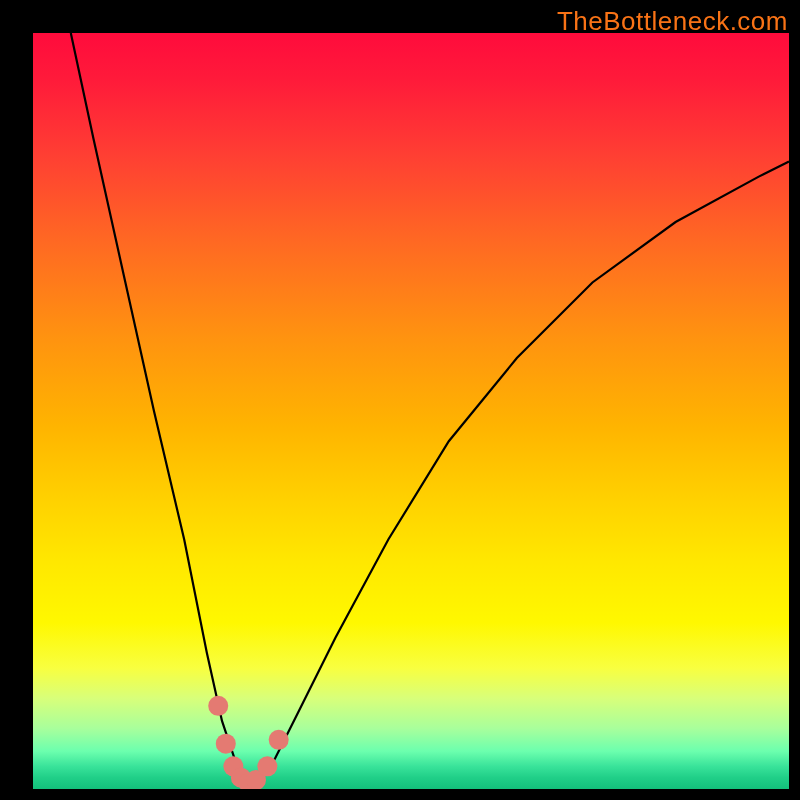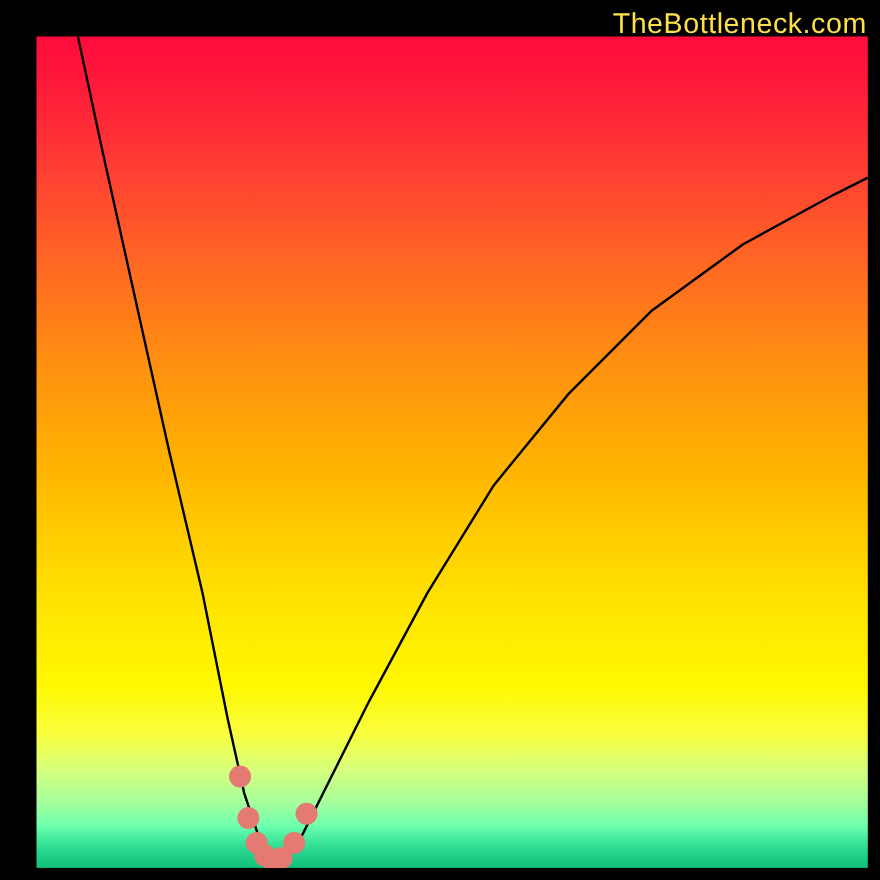--- a/index.html
+++ b/index.html
@@ -50,21 +50,21 @@
       #6cffae 95%,
       #39e39a 97%,
       #20cf88 98.5%,
       #13c07b 100%
     );
   }
   .watermark {
     position: absolute;
     top: 6px;
     right: 12px;
-    color: #fde047;
+    color: #f97316;
     font-size: 26px;
     font-weight: 500;
     letter-spacing: 0.5px;
     z-index: 20;
     user-select: none;
   }
   svg.curve {
     position: absolute;
     left: 0;
     top: 0;

